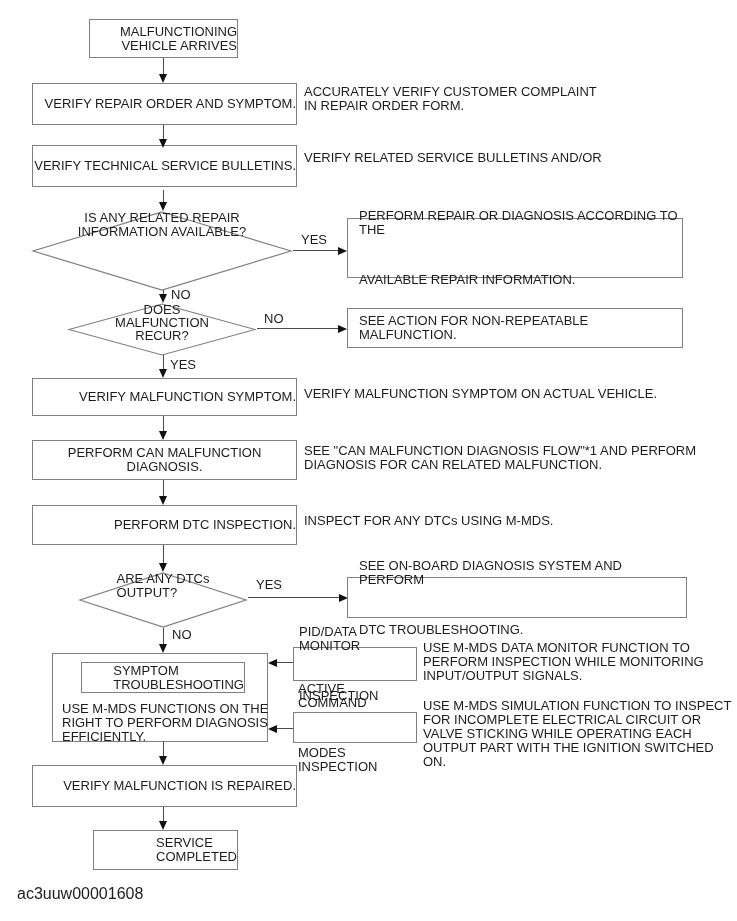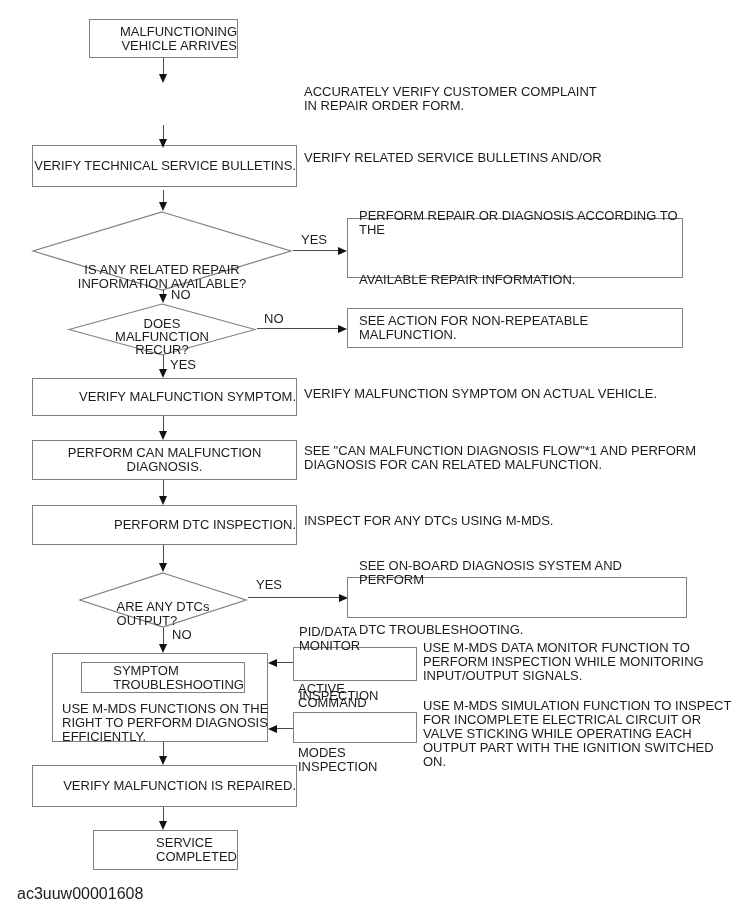--- a/index.html
+++ b/index.html
@@ -16,34 +16,37 @@
   .hline{position:absolute;height:1px;background:#4a4a4a;}
   .ah-down{position:absolute;width:0;height:0;border-left:4px solid transparent;
            border-right:4px solid transparent;border-top:9px solid #111;}
   .ah-right{position:absolute;width:0;height:0;border-top:4px solid transparent;
             border-bottom:4px solid transparent;border-left:9px solid #111;}
   .ah-left{position:absolute;width:0;height:0;border-top:4px solid transparent;
            border-bottom:4px solid transparent;border-right:9px solid #111;}
   .diamond{position:absolute;}
   .diamond svg{position:absolute;left:0;top:0;}
   .dtext{position:absolute;left:0;top:0;width:100%;height:100%;display:flex;
-         flex-direction:column;align-items:center;justify-content:flex-end;
+         flex-direction:column;align-items:center;justify-content:flex-start;
          font-size:13px;line-height:14px;text-align:center;}
   .caption{position:absolute;font-size:16px;}
 </style>
 </head>
 <body>
 
 <div id="canvas">
 
   <div class="box" style="left:89px;top:19px;width:149px;height:39px;">
     <div>MALFUNCTIONING</div>
     <div>VEHICLE ARRIVES</div>
   </div>
 
+  <div class="box" style="left:32px;top:83px;width:265px;height:42px;">
+    <div>VERIFY REPAIR ORDER AND SYMPTOM.</div>
+  </div>
   <div class="note" style="left:304px;top:85px;">
     <div>ACCURATELY VERIFY CUSTOMER COMPLAINT</div>
     <div>IN REPAIR ORDER FORM.</div>
   </div>
 
   <div class="box" style="left:32px;top:145px;width:265px;height:42px;">
     <div>VERIFY TECHNICAL SERVICE BULLETINS.</div>
   </div>
   <div class="note" style="left:304px;top:151px;">
     <div>VERIFY RELATED SERVICE BULLETINS AND/OR</div>

